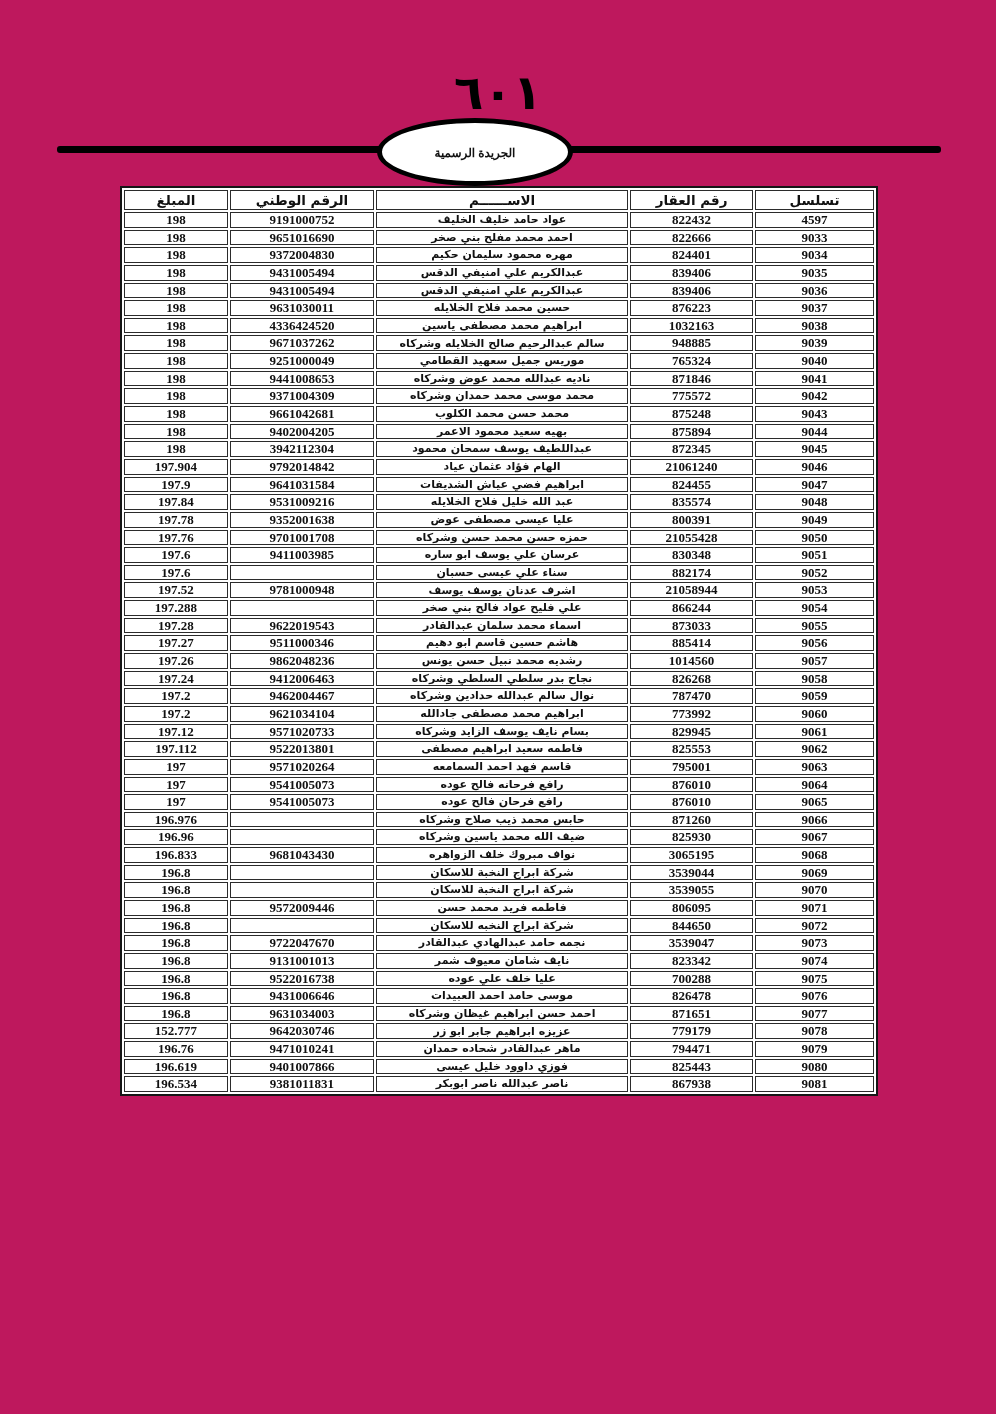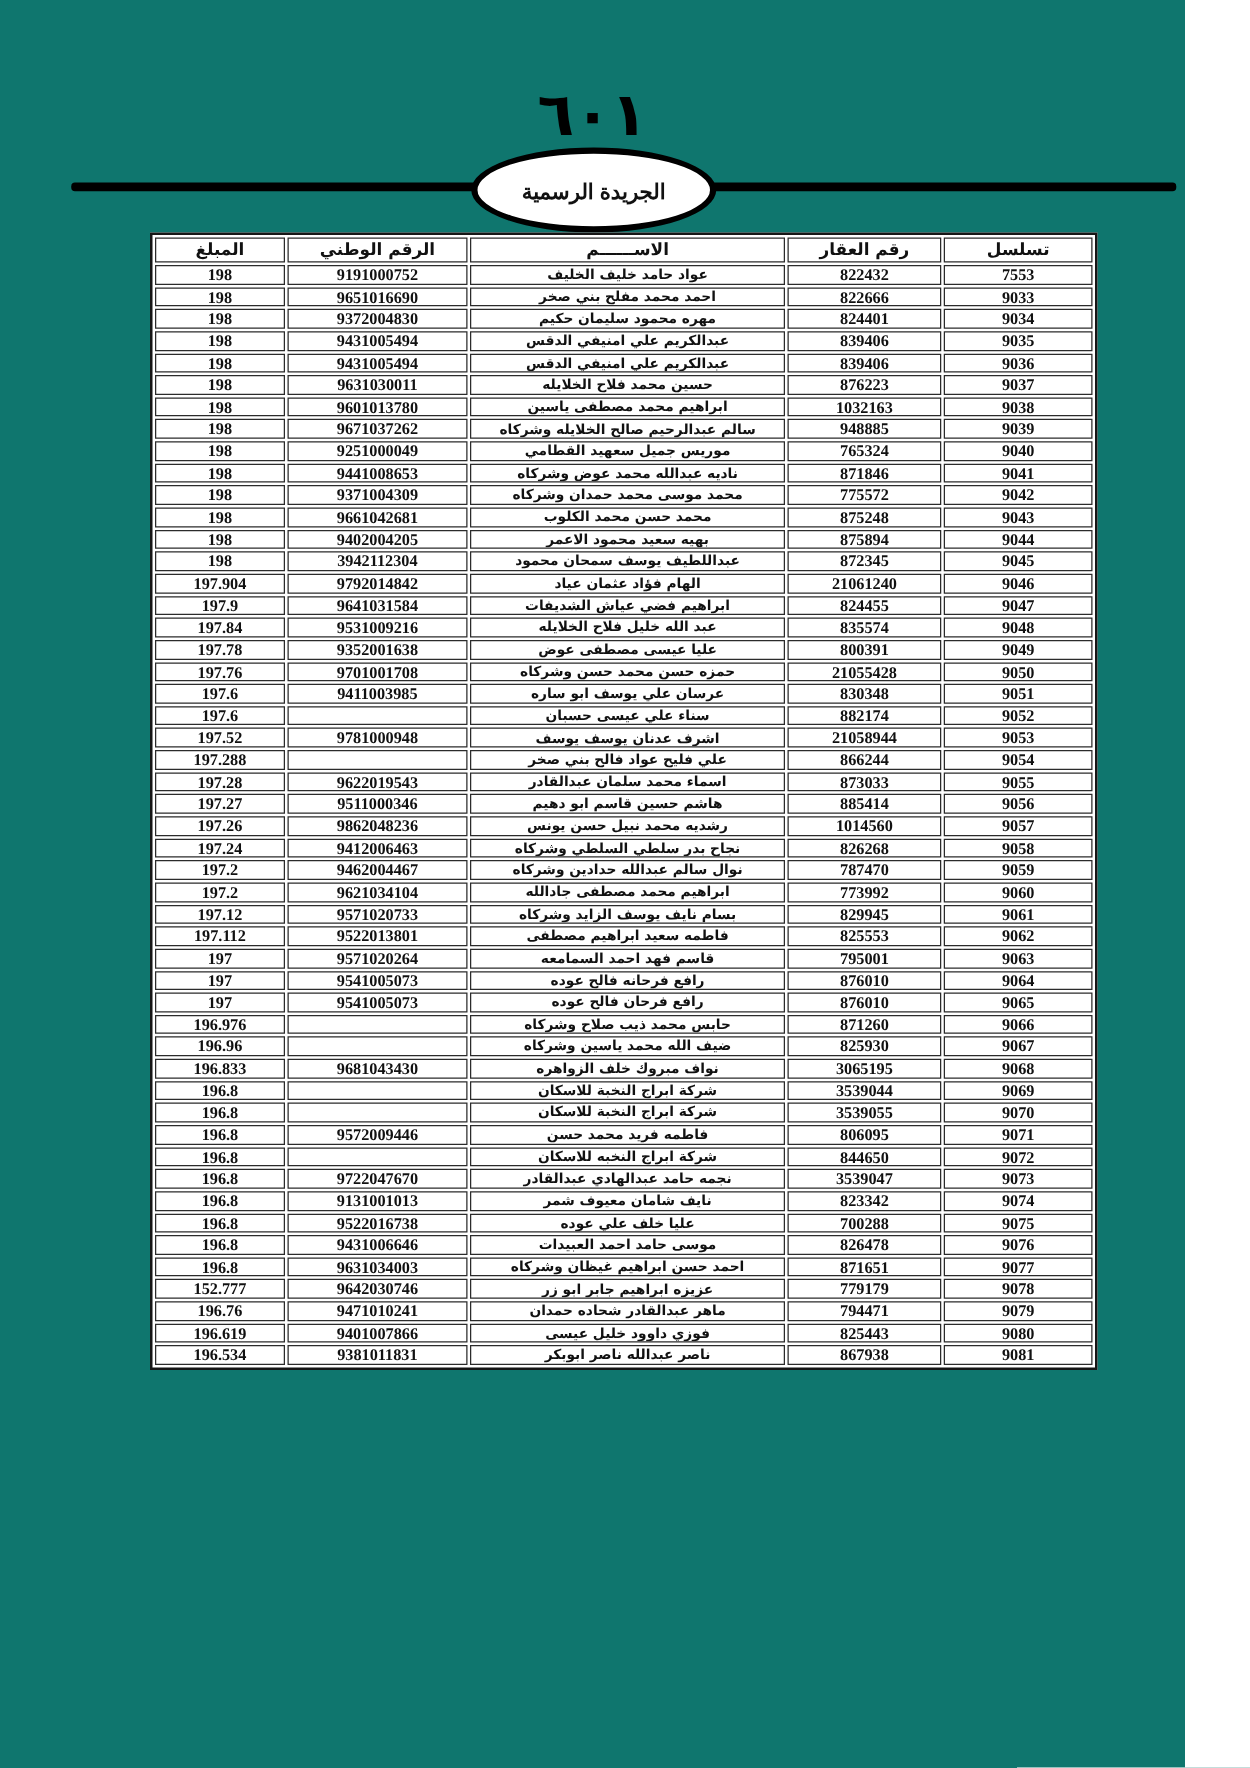--- a/index.html
+++ b/index.html
@@ -1,21 +1,21 @@
 <!DOCTYPE html>
 <html lang="ar"><head>
 <meta charset="utf-8">
 <style>
   html,body{margin:0;padding:0;background:#ffffff;}
   body{
     width:1000px;height:1414px;
     font-family:"Liberation Serif","DejaVu Sans",serif;
     font-weight:bold;color:#111;
   }
-  .page{position:relative;width:948px;height:1414px;background:#0f766e;overflow:hidden;}
+  .page{position:relative;width:948px;height:1414px;background:#be185d;overflow:hidden;padding-left:48px;}
 
   
   .page-number{
     position:absolute;top:64px;left:0;right:0;
     text-align:center;font-size:48px;font-weight:bold;
     font-family:"DejaVu Sans","Liberation Serif",sans-serif;
     letter-spacing:4px;color:#000;
   }
 
   
@@ -23,22 +23,22 @@
     position:absolute;top:146px;left:57px;width:884px;height:7px;
     background:#000;border-radius:3px;
   }
   .banner-oval{
     position:absolute;top:118px;left:377px;width:196px;height:68px;
     background:#fff;border:5px solid #000;border-radius:50%;
     display:flex;align-items:center;justify-content:center;
     box-sizing:border-box;
   }
   .banner-oval span{
-    font-size:17px;font-weight:bold;
-    font-family:Liberation Sans, sans-serif;
+    font-size:12px;font-weight:bold;
+    font-family:Liberation Serif, serif;
     transform:translateY(1px);
   }
 
   
   table.records{
     position:absolute;top:186px;left:120px;width:758px;
     border-collapse:separate;border-spacing:2px;
     border:2px solid #161616;background:#fff;
     table-layout:fixed;
   }
@@ -86,21 +86,21 @@
       <tr>
         <th class="h-serial">تسلسل</th>
         <th class="h-property">رقم العقار</th>
         <th class="h-name">الاســــــم</th>
         <th class="h-national">الرقم الوطني</th>
         <th class="h-amount">المبلغ</th>
       </tr>
     </thead>
     <tbody>
         <tr>
-          <td class="col-serial">7553</td>
+          <td class="col-serial">4597</td>
           <td class="col-property">822432</td>
           <td class="col-name">عواد حامد خليف الخليف</td>
           <td class="col-national">9191000752</td>
           <td class="col-amount">198</td>
         </tr>
         <tr>
           <td class="col-serial">9033</td>
           <td class="col-property">822666</td>
           <td class="col-name">احمد محمد مفلح بني صخر</td>
           <td class="col-national">9651016690</td>
@@ -131,21 +131,21 @@
           <td class="col-serial">9037</td>
           <td class="col-property">876223</td>
           <td class="col-name">حسين محمد فلاح الخلايله</td>
           <td class="col-national">9631030011</td>
           <td class="col-amount">198</td>
         </tr>
         <tr>
           <td class="col-serial">9038</td>
           <td class="col-property">1032163</td>
           <td class="col-name">ابراهيم محمد مصطفى ياسين</td>
-          <td class="col-national">9601013780</td>
+          <td class="col-national">4336424520</td>
           <td class="col-amount">198</td>
         </tr>
         <tr>
           <td class="col-serial">9039</td>
           <td class="col-property">948885</td>
           <td class="col-name">سالم عبدالرحيم صالح الخلايله وشركاه</td>
           <td class="col-national">9671037262</td>
           <td class="col-amount">198</td>
         </tr>
         <tr>

